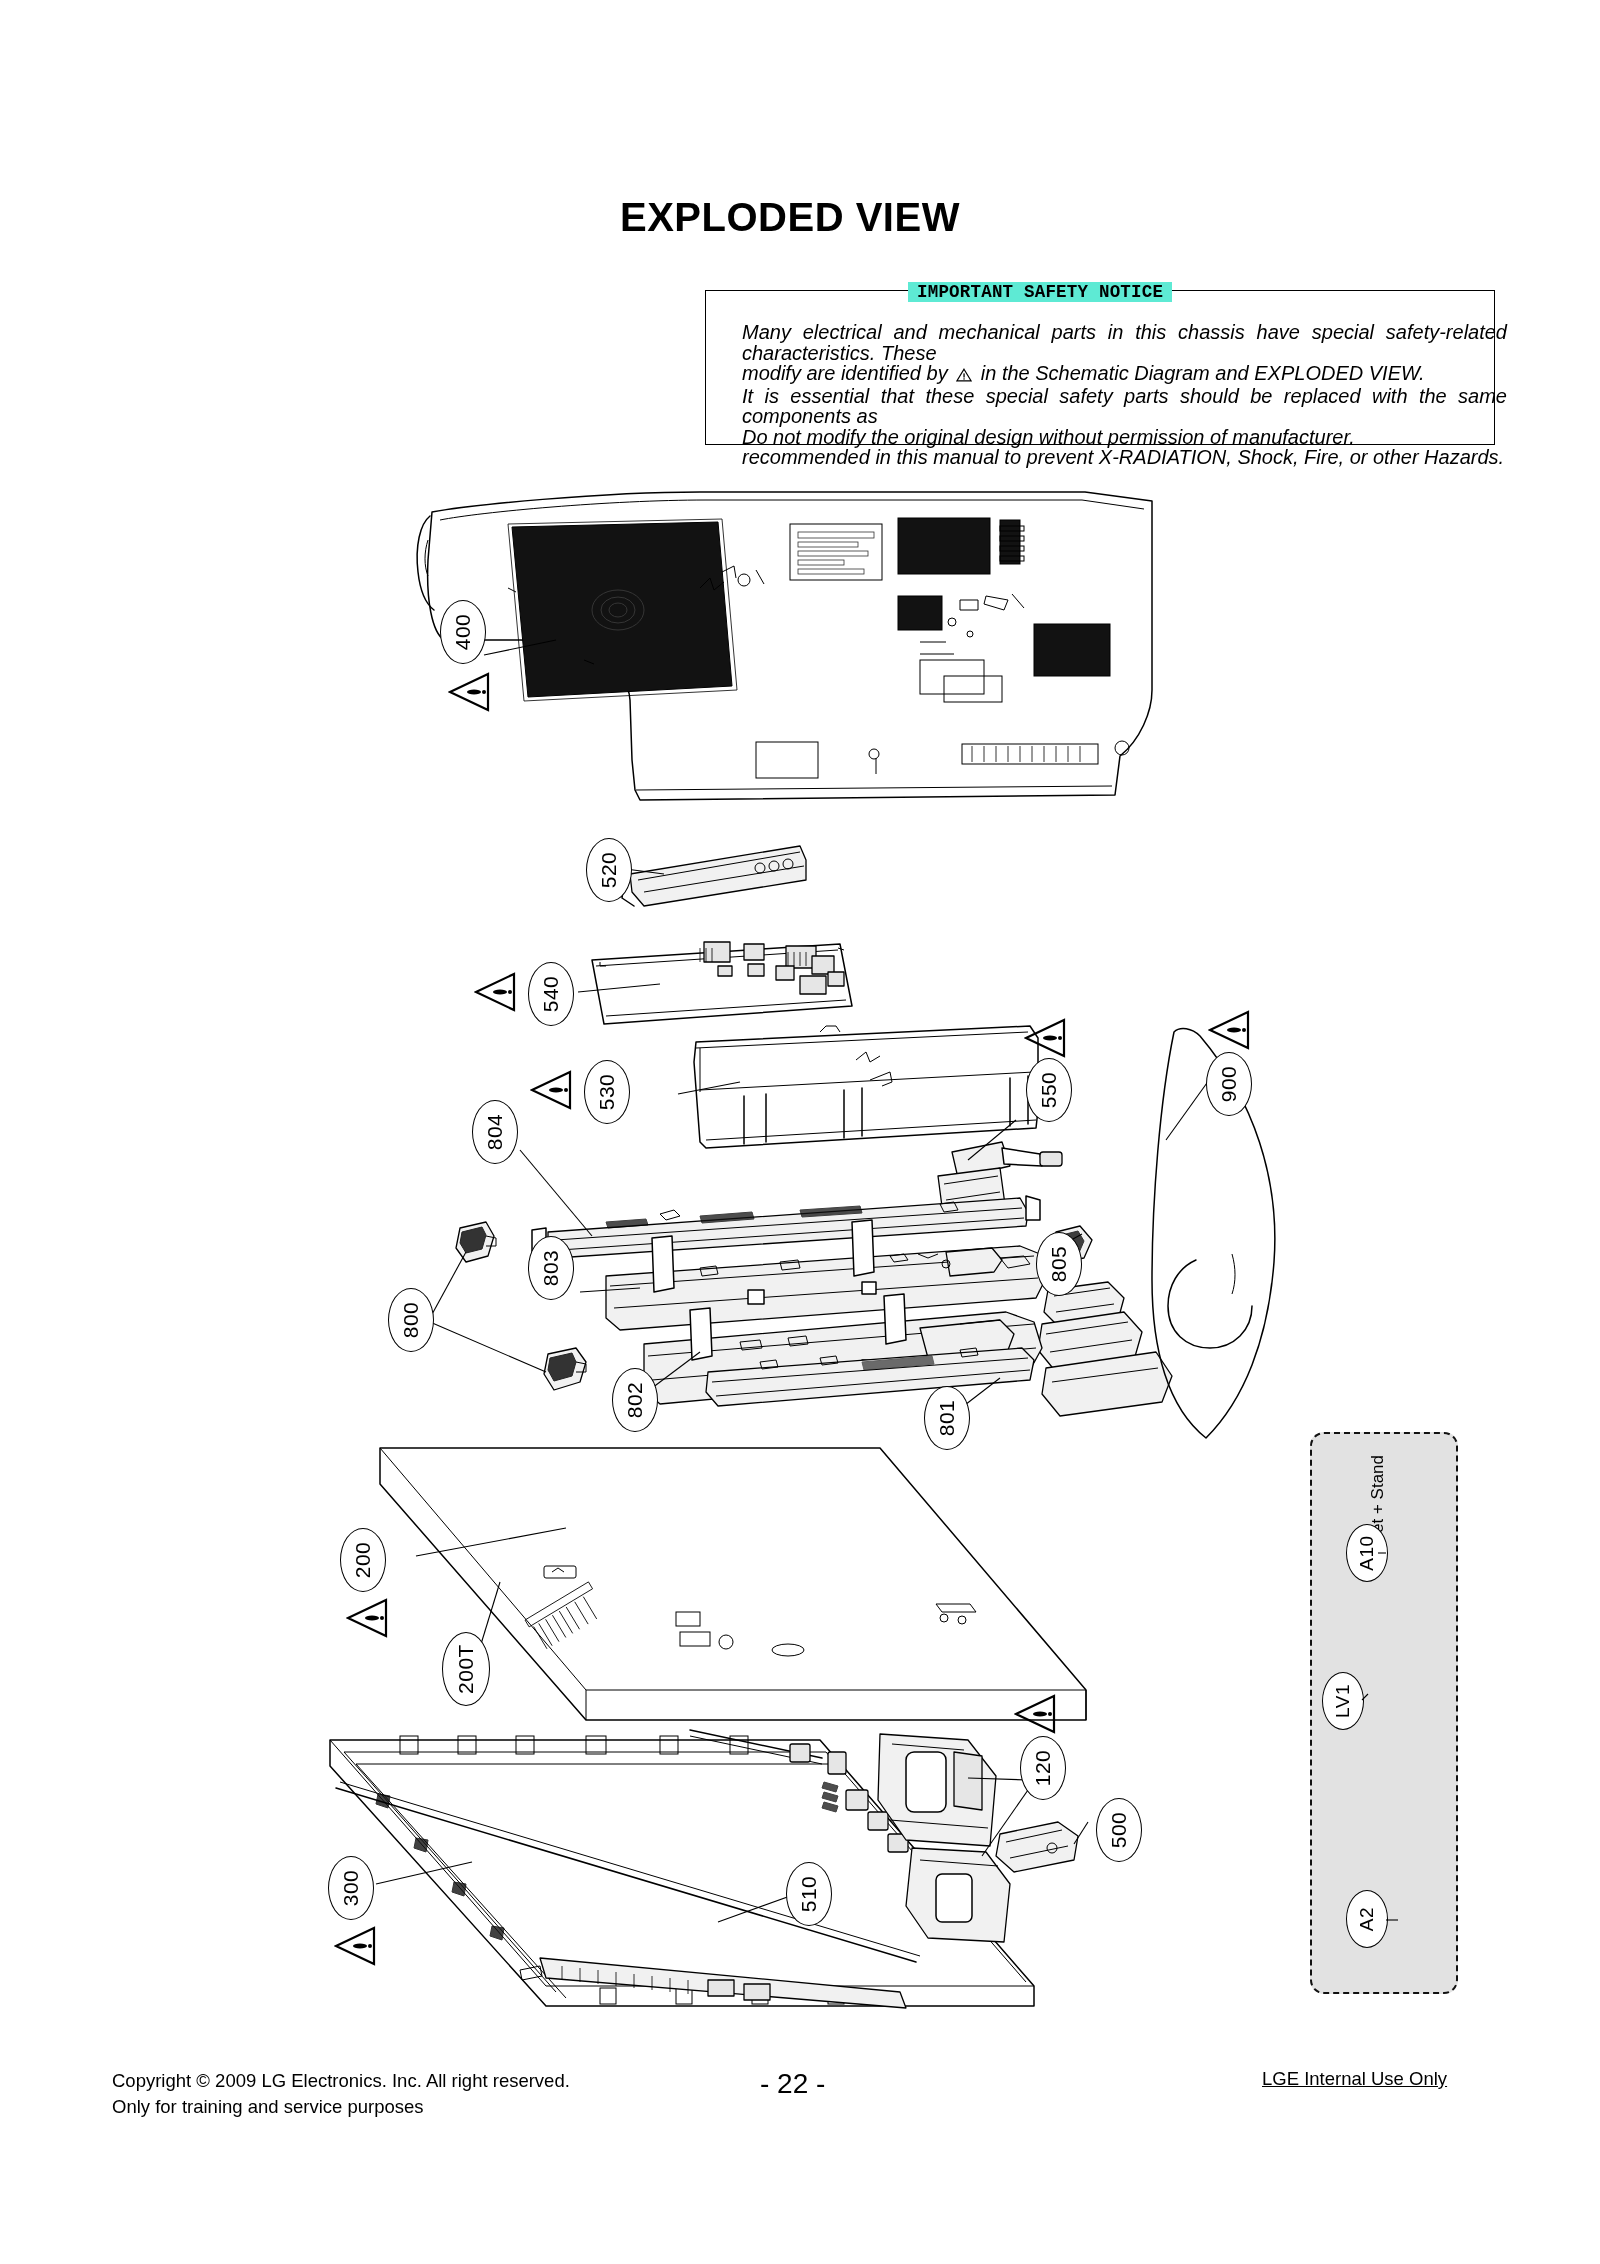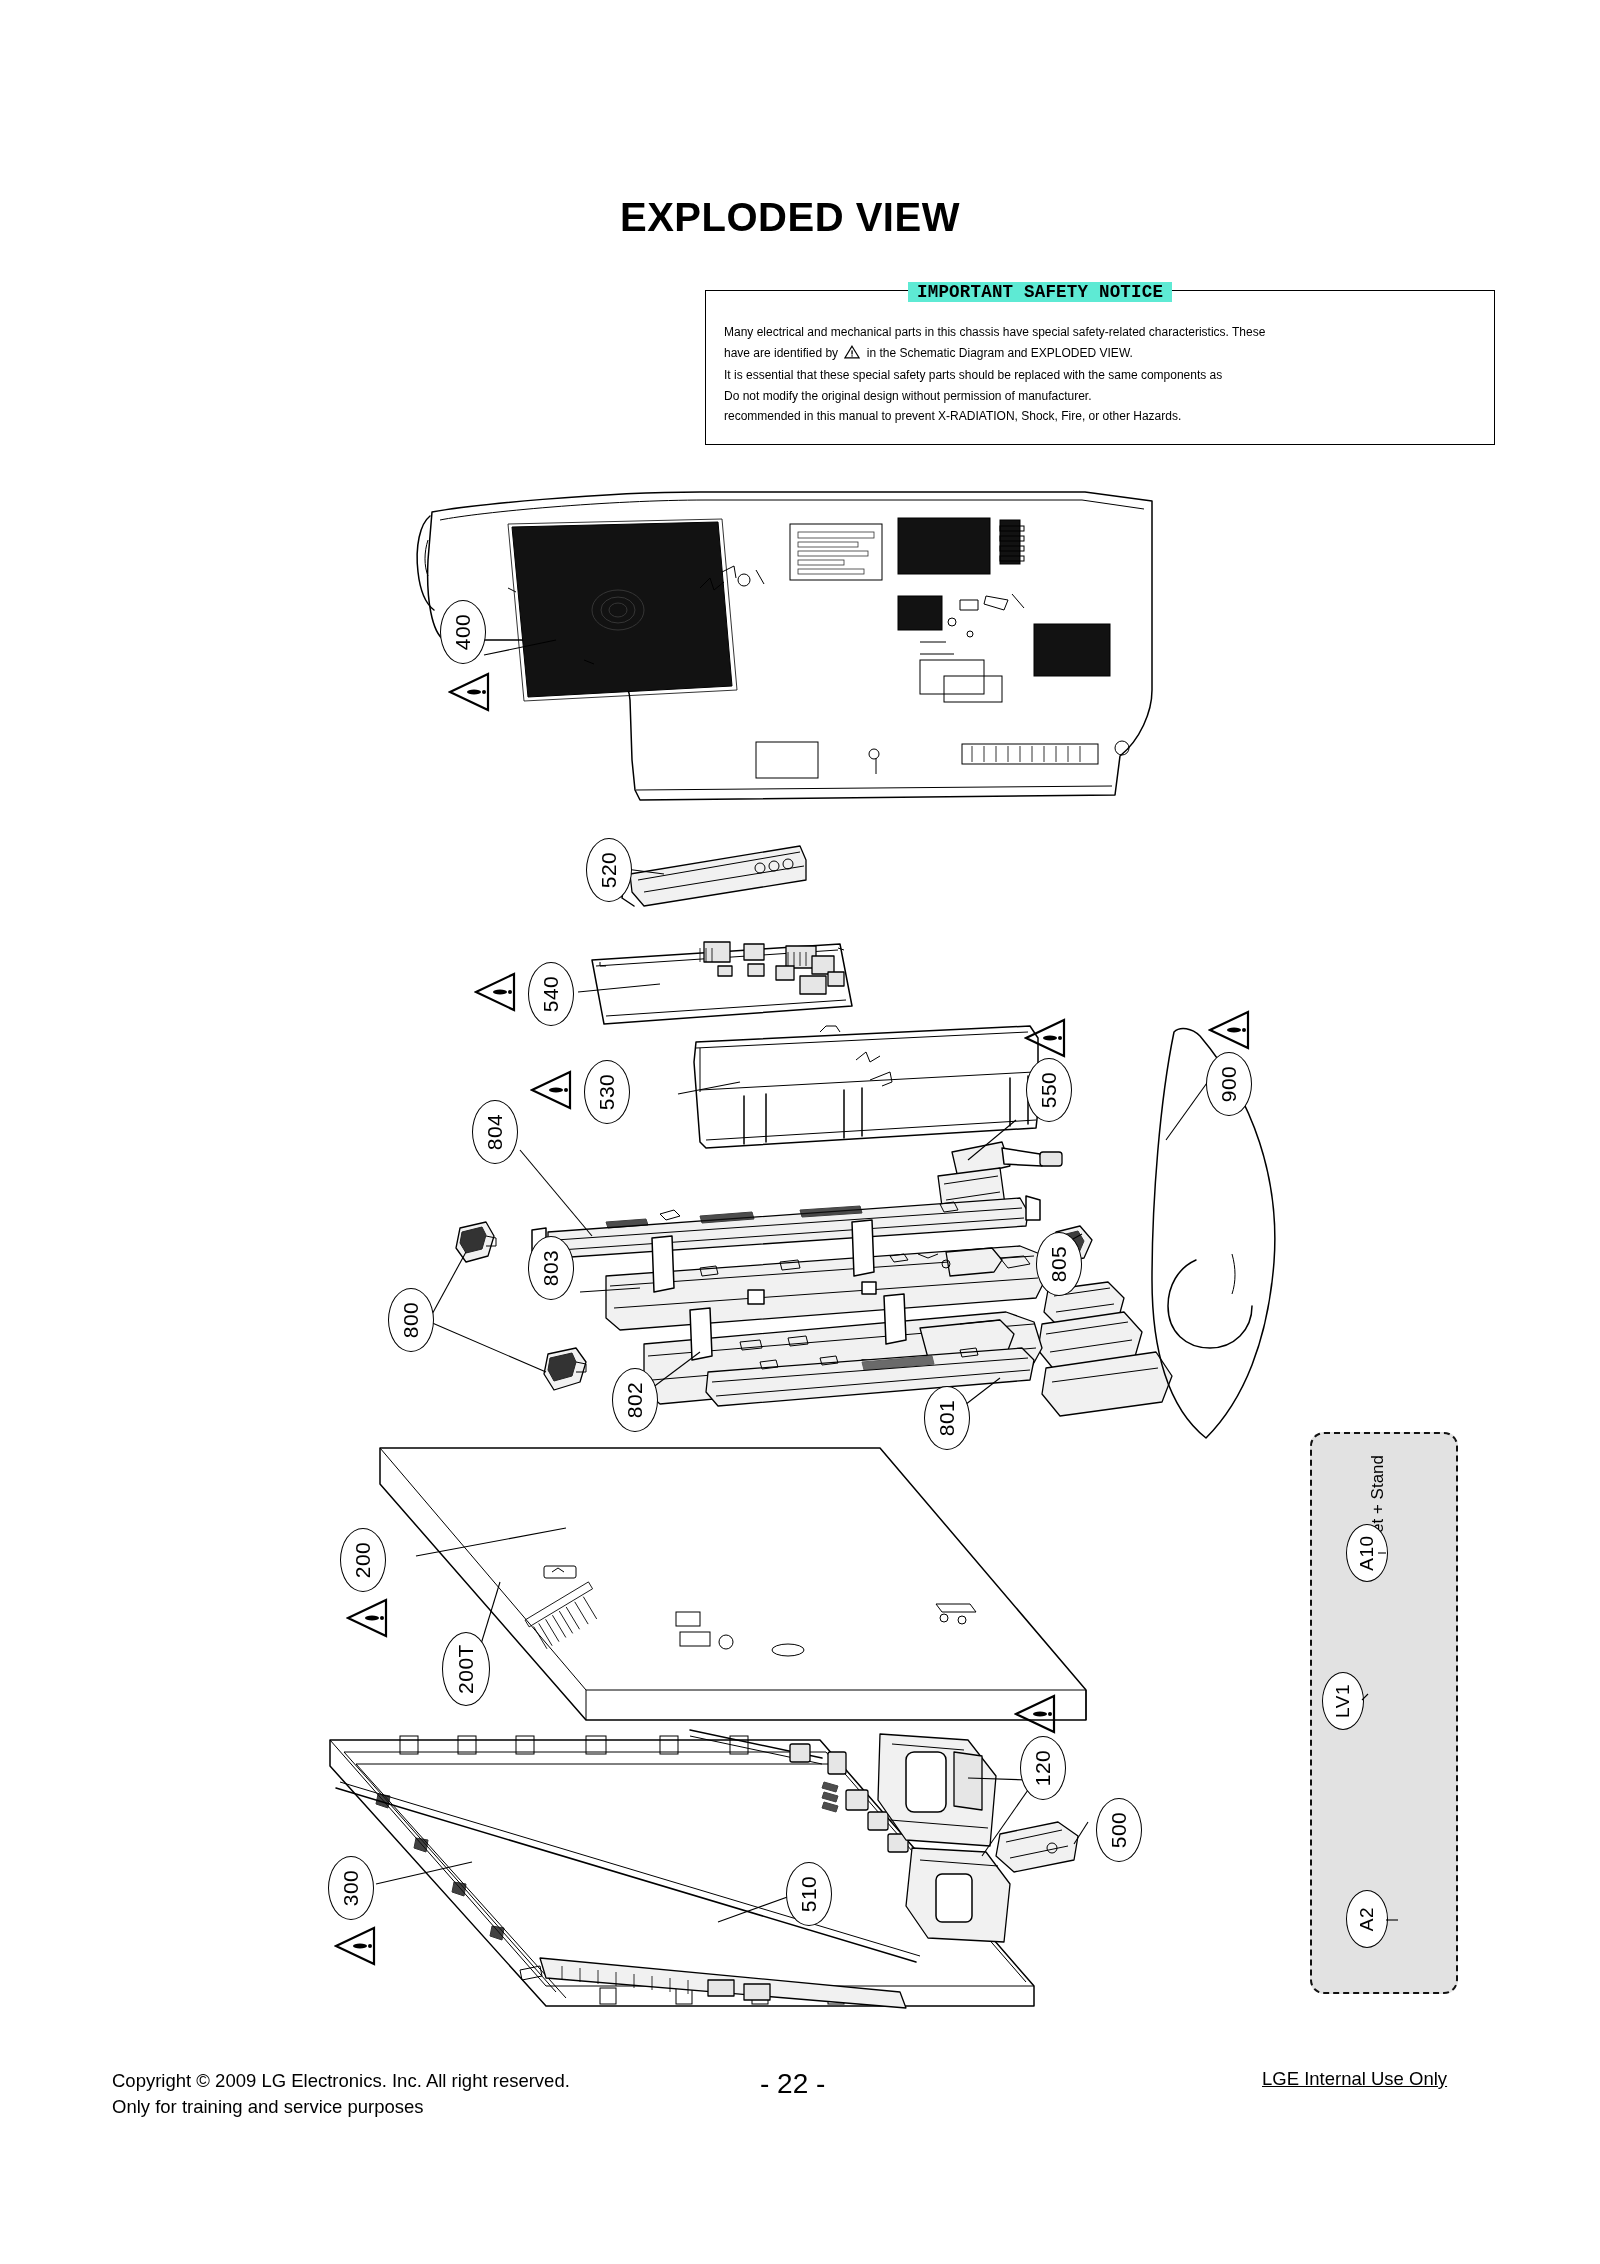--- a/index.html
+++ b/index.html
@@ -47,25 +47,26 @@
     background: #5eead4;
     padding: 0 9px;
     font-size: 17.5px;
     font-weight: bold;
     letter-spacing: 0.2px;
     white-space: nowrap;
     font-family: Liberation Mono, monospace;
   }
   .safety-body {
     position: absolute;
-    left: 724px;
+    left: 742px;
     top: 322px;
     width: 765px;
-    font-size: 12px;
+    font-size: 20px;
     line-height: 20.5px;
+    font-style: italic;
   }
   .safety-body p { margin: 0; }
   .just { text-align: justify; text-align-last: left; }
   .inline-warn {
     display: inline-block;
     vertical-align: -2px;
     margin: 0 3px;
   }
 
   
@@ -157,21 +158,21 @@
 
 <div id="page">
 
   <div class="page-title">EXPLODED VIEW</div>
 
   <div class="safety-box"></div>
   <div class="safety-legend">IMPORTANT SAFETY NOTICE</div>
   <div class="safety-body">
     <p class="just">Many electrical and mechanical parts in this chassis have special safety-related characteristics. These</p>
     <p>
-      <span>have are identified by</span>
+      <span>modify are identified by</span>
       <span class="inline-warn">
         <svg width="16" height="14" viewBox="0 0 16 14">
           <path d="M8 1.2 L15 12.8 L1 12.8 Z" fill="none" stroke="#000" stroke-width="1.2"></path>
           <rect x="7.4" y="5.4" width="1.3" height="4.1" fill="#000"></rect>
           <rect x="7.4" y="10.3" width="1.3" height="1.3" fill="#000"></rect>
         </svg>
       </span>
       <span>in the Schematic Diagram and EXPLODED VIEW.</span>
     </p>
     <p class="just">It is essential that these special safety parts should be replaced with the same components as</p>

